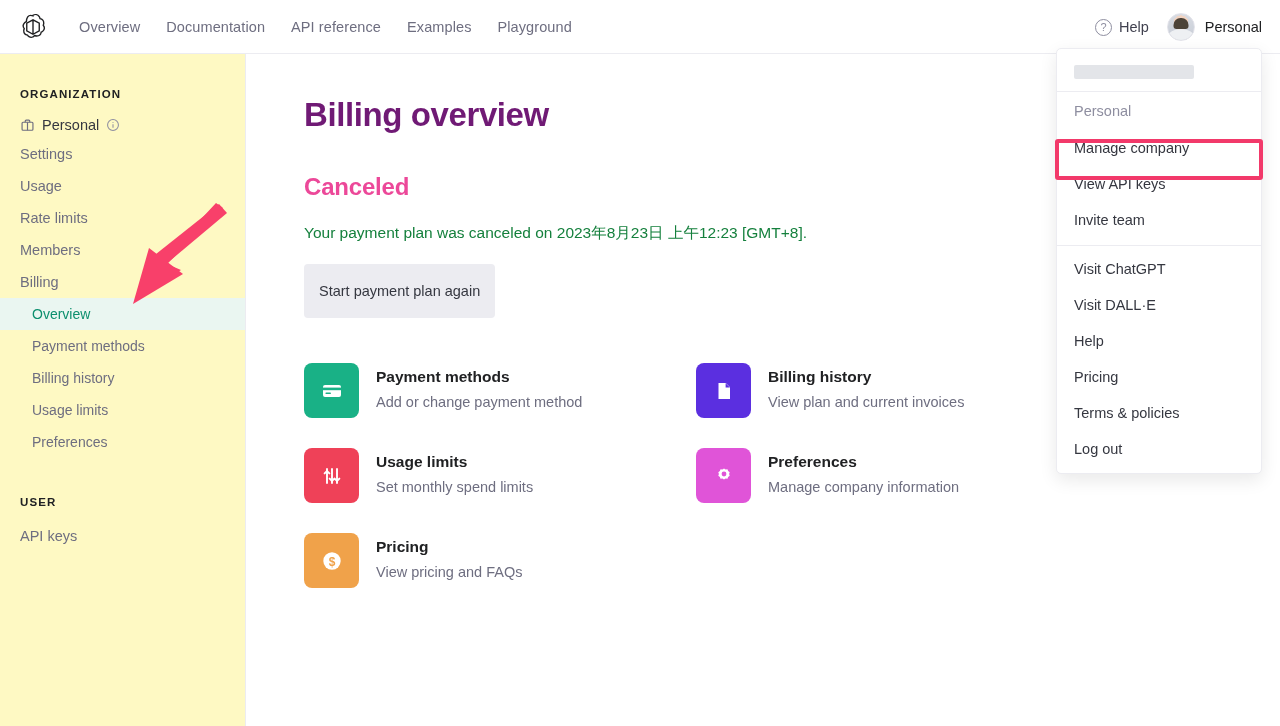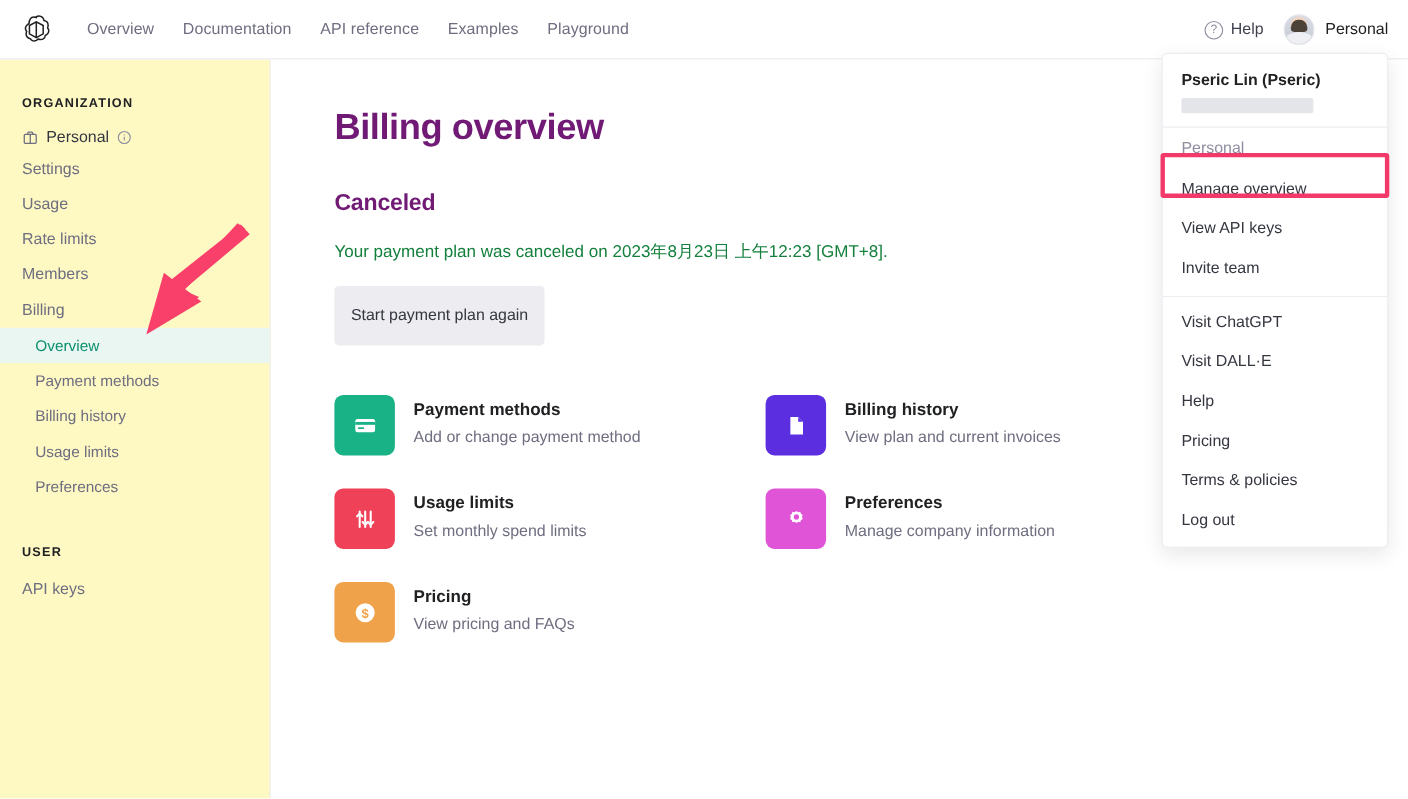--- a/index.html
+++ b/index.html
@@ -84,21 +84,21 @@
     padding: 7px 20px 7px 32px; cursor: pointer; line-height: 18px;
   }
   .side-sub.active { background: #eaf6f1; color: #0c8f6e; }
 
   
   .arrow-ann { position: absolute; left: 123px; top: 200px; width: 110px; height: 110px; pointer-events: none; }
 
   
   .main { position: absolute; top: 54px; left: 246px; width: 1034px; height: 672px; padding: 42px 0 0 58px; }
   .page-title { font-size: 33px; font-weight: 700; letter-spacing: -.4px; color: #701a75; }
-  .status-title { font-size: 21px; font-weight: 700; margin-top: 39px; color: #701a75; letter-spacing: -.2px; }
+  .status-title { font-size: 24px; font-weight: 700; margin-top: 39px; color: #ec4899; letter-spacing: -.2px; }
   .status-desc { font-size: 15.5px; color: #15803d; margin-top: 22px; }
   .restart-btn {
     margin-top: 20px; display: inline-block;
     background: #ececf1; color: #353740;
     border: none; border-radius: 4px;
     font-size: 14.5px; font-family: inherit;
     padding: 19px 15px; cursor: pointer;
   }
   .tiles { margin-top: 45px; display: grid; grid-template-columns: 392px 392px; row-gap: 30px; }
   .tile { display: flex; align-items: flex-start; gap: 17px; cursor: pointer; }
@@ -273,25 +273,24 @@
         <div>
           <div class="tile-title">Pricing</div>
           <div class="tile-sub">View pricing and FAQs</div>
         </div>
       </div>
 
     </div>
   </div>
 
   <div class="dropdown">
-    <div class="dd-name">Pseric Lin (Pseric)</div>
     <div class="dd-redact"></div>
     <div class="dd-div"></div>
     <div class="dd-label">Personal</div>
-    <div class="dd-item">Manage overview</div>
+    <div class="dd-item">Manage company</div>
     <div class="dd-item">View API keys</div>
     <div class="dd-item">Invite team</div>
     <div class="dd-div" style="margin:7px 0 5px"></div>
     <div class="dd-item">Visit ChatGPT</div>
     <div class="dd-item">Visit DALL·E</div>
     <div class="dd-item">Help</div>
     <div class="dd-item">Pricing</div>
     <div class="dd-item">Terms &amp; policies</div>
     <div class="dd-item">Log out</div>
   </div>

